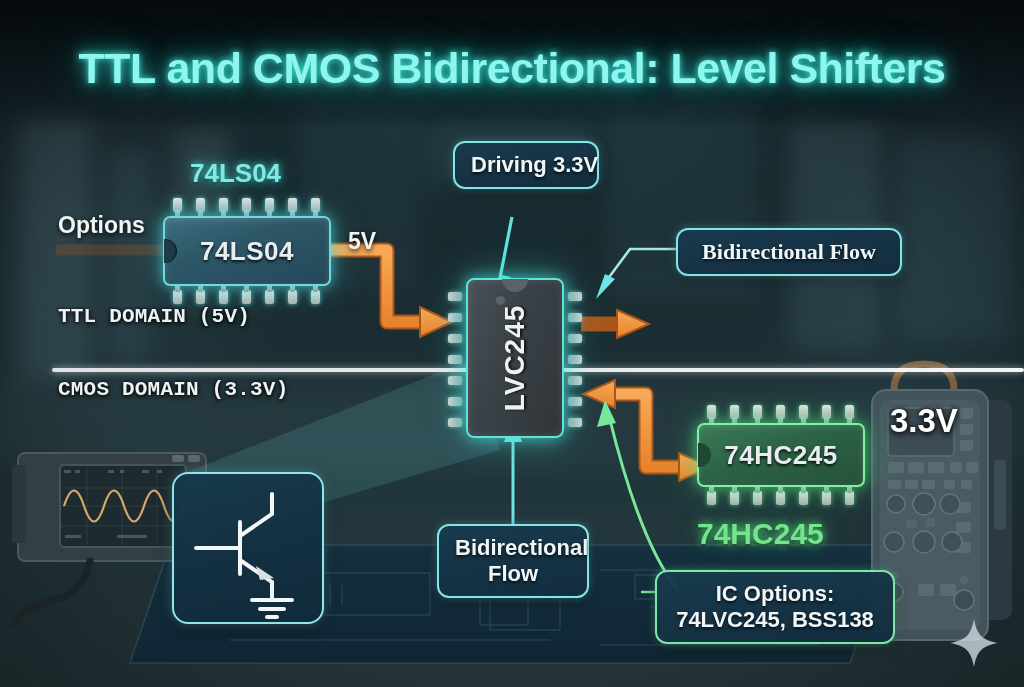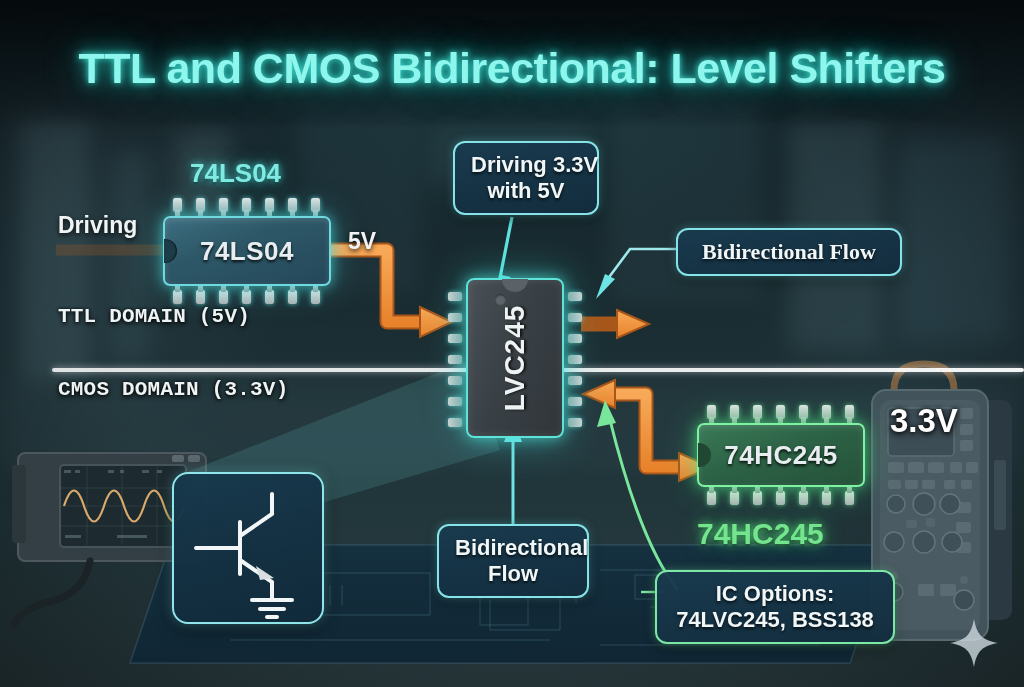--- a/index.html
+++ b/index.html
@@ -418,21 +418,21 @@
     <div class="pin bot" style="left:146px;bottom:0;">
         <i></i>
         <b></b>
       </div>
     <div class="body">
       <div class="notch"></div>
       <span class="label">74LS04</span>
     </div>
   </div>
 
-  <div class="sig-label" style="left:58px;top:212px;">Driving</div>
+  <div class="sig-label" style="left:58px;top:212px;">Options</div>
   <div class="sig-label" style="left:348px;top:228px;">5V</div>
 
   <div class="vchip" style="left:448px;top:278px;width:134px;height:160px;">
     <div class="vpin" style="left:0px;top:12px;">
         <i></i>
       </div>
     <div class="vpin" style="left:0px;top:33px;">
         <i></i>
       </div>
     <div class="vpin" style="left:0px;top:54px;">
@@ -540,21 +540,20 @@
       <span class="label">74HC245</span>
     </div>
   </div>
 
   <div class="chip-caption cap-green" style="left:697px;top:517px;font-size:30px;">74HC245</div>
 
   <div class="scope-voltage" style="left:890px;top:402px;">3.3V</div>
 
   <div class="callout" style="left:453px;top:141px;width:146px;">
     <div>Driving 3.3V</div>
-    <div>with 5V</div>
   </div>
 
   <div class="callout" style="left:676px;top:228px;width:226px;font-family:Liberation Serif, serif;">
     <div>Bidirectional Flow</div>
   </div>
 
   <div class="callout" style="left:437px;top:524px;width:152px;">
     <div>Bidirectional</div>
     <div>Flow</div>
   </div>

